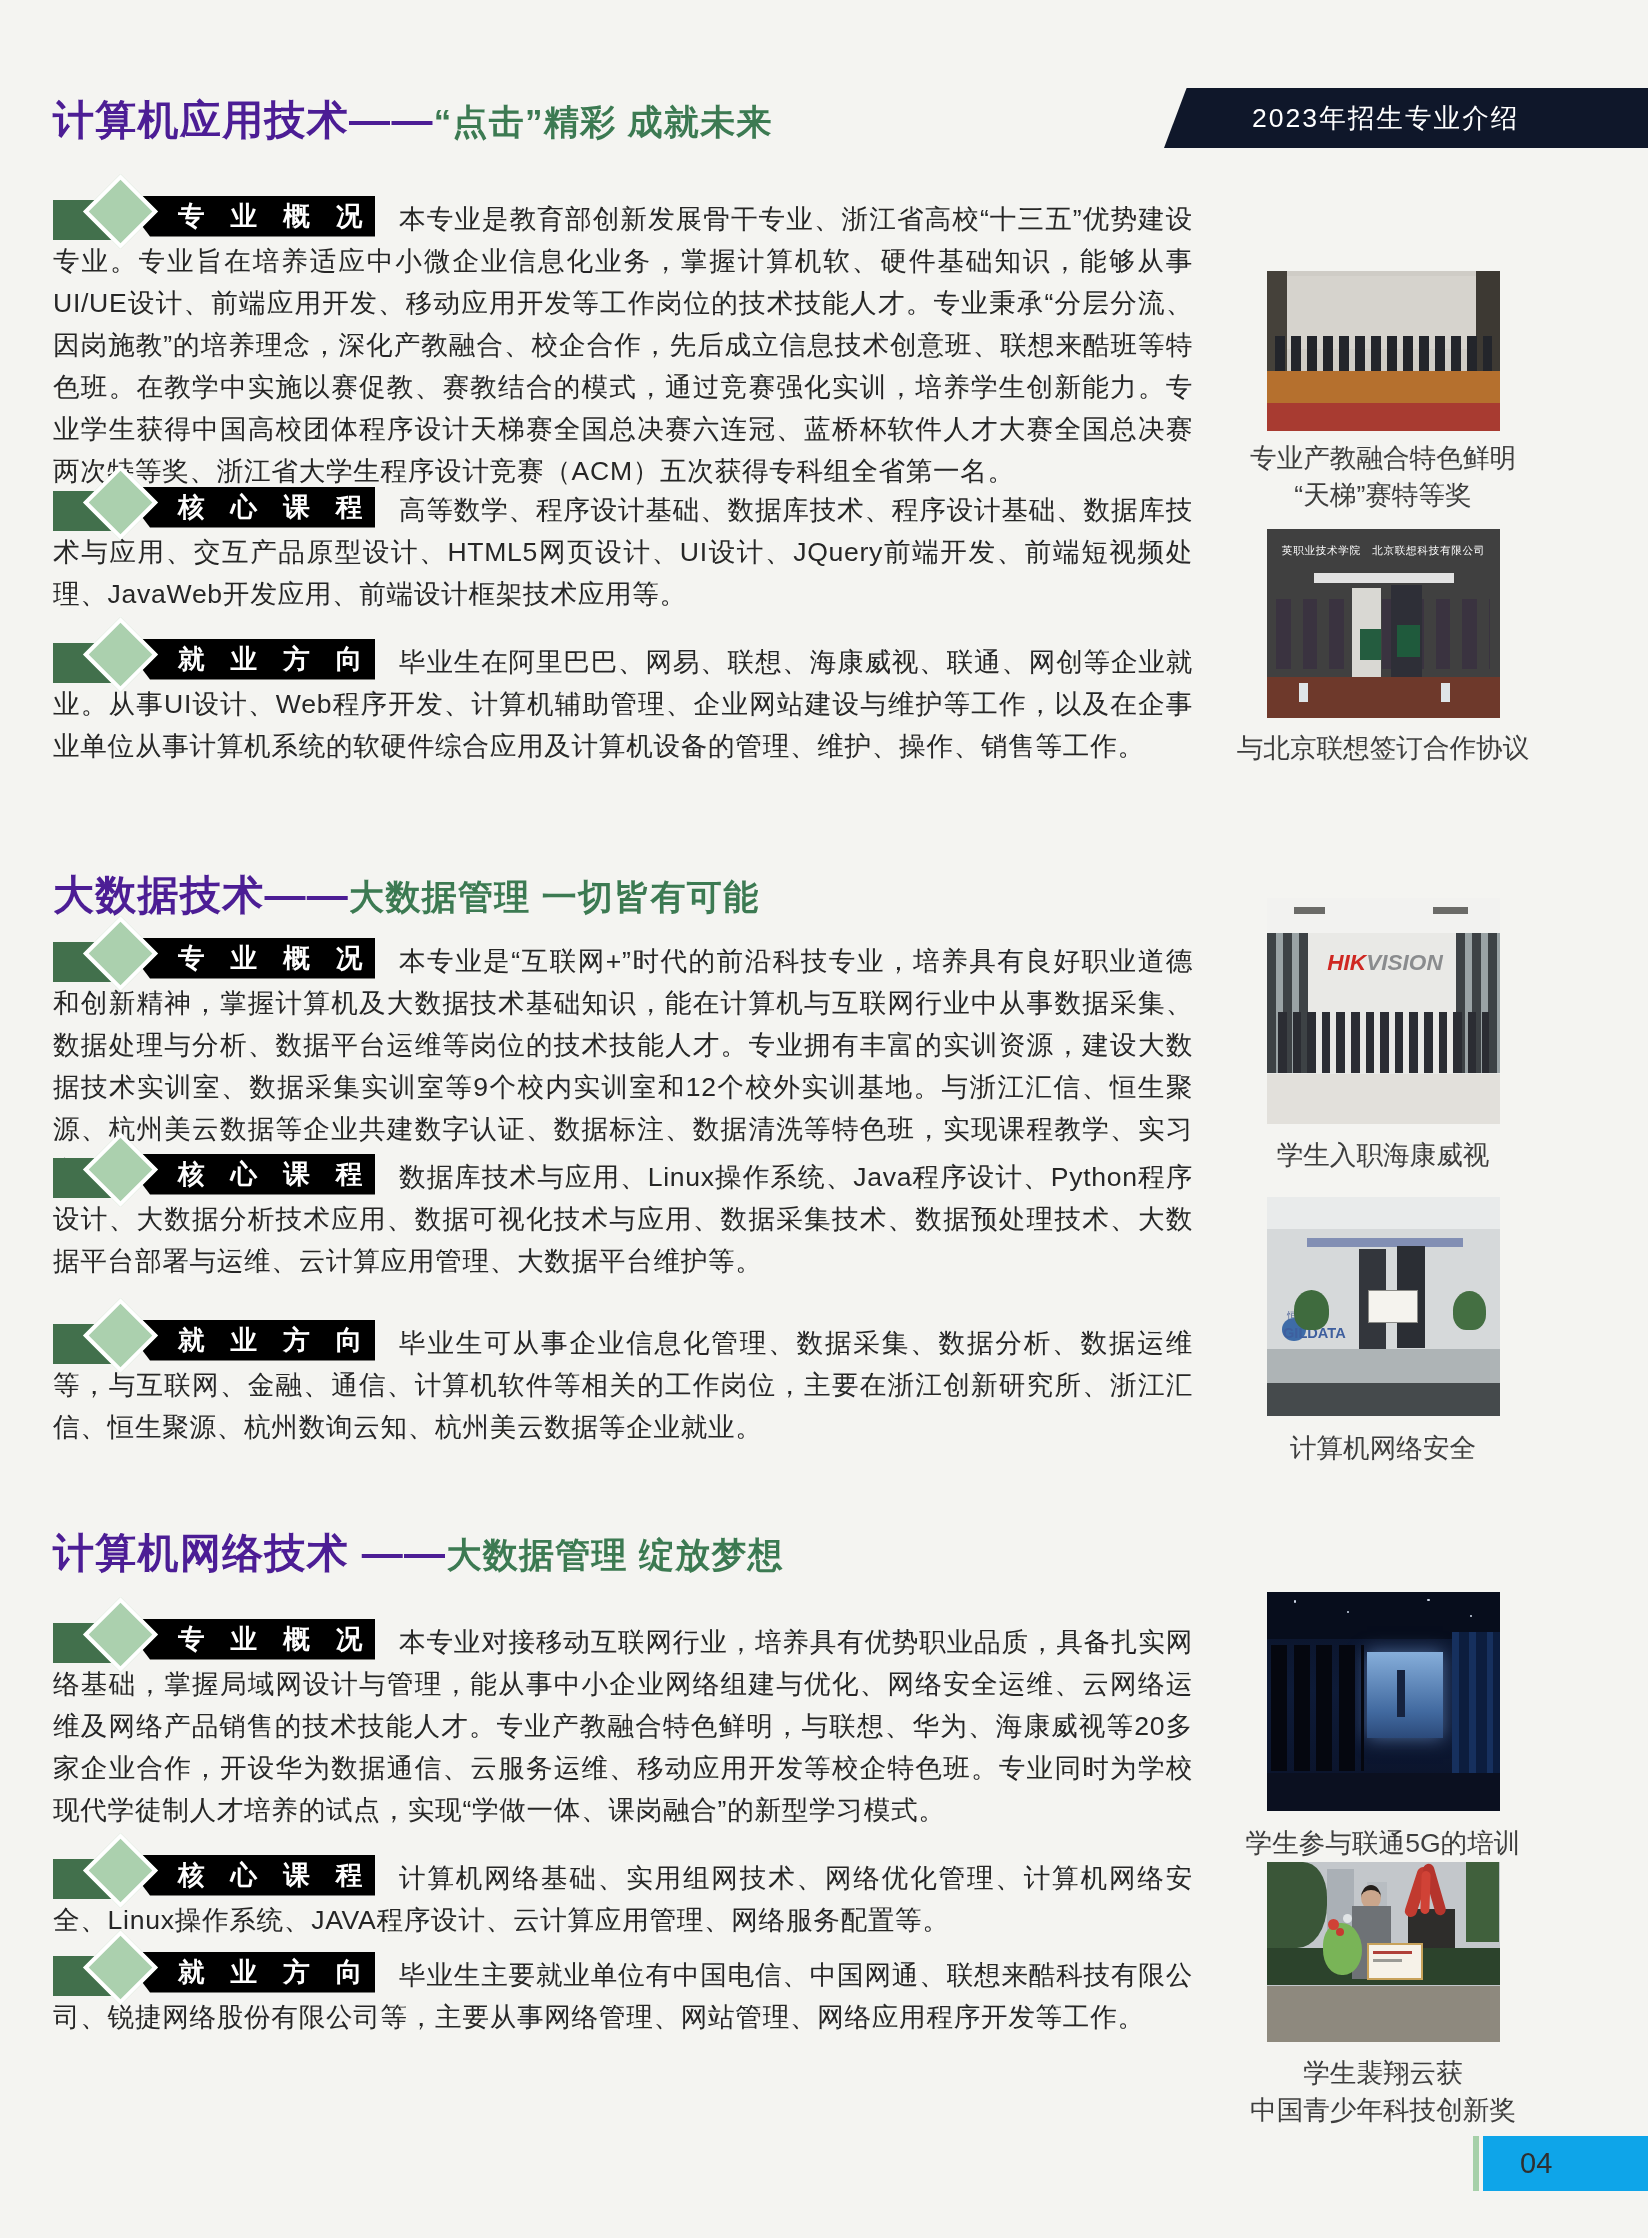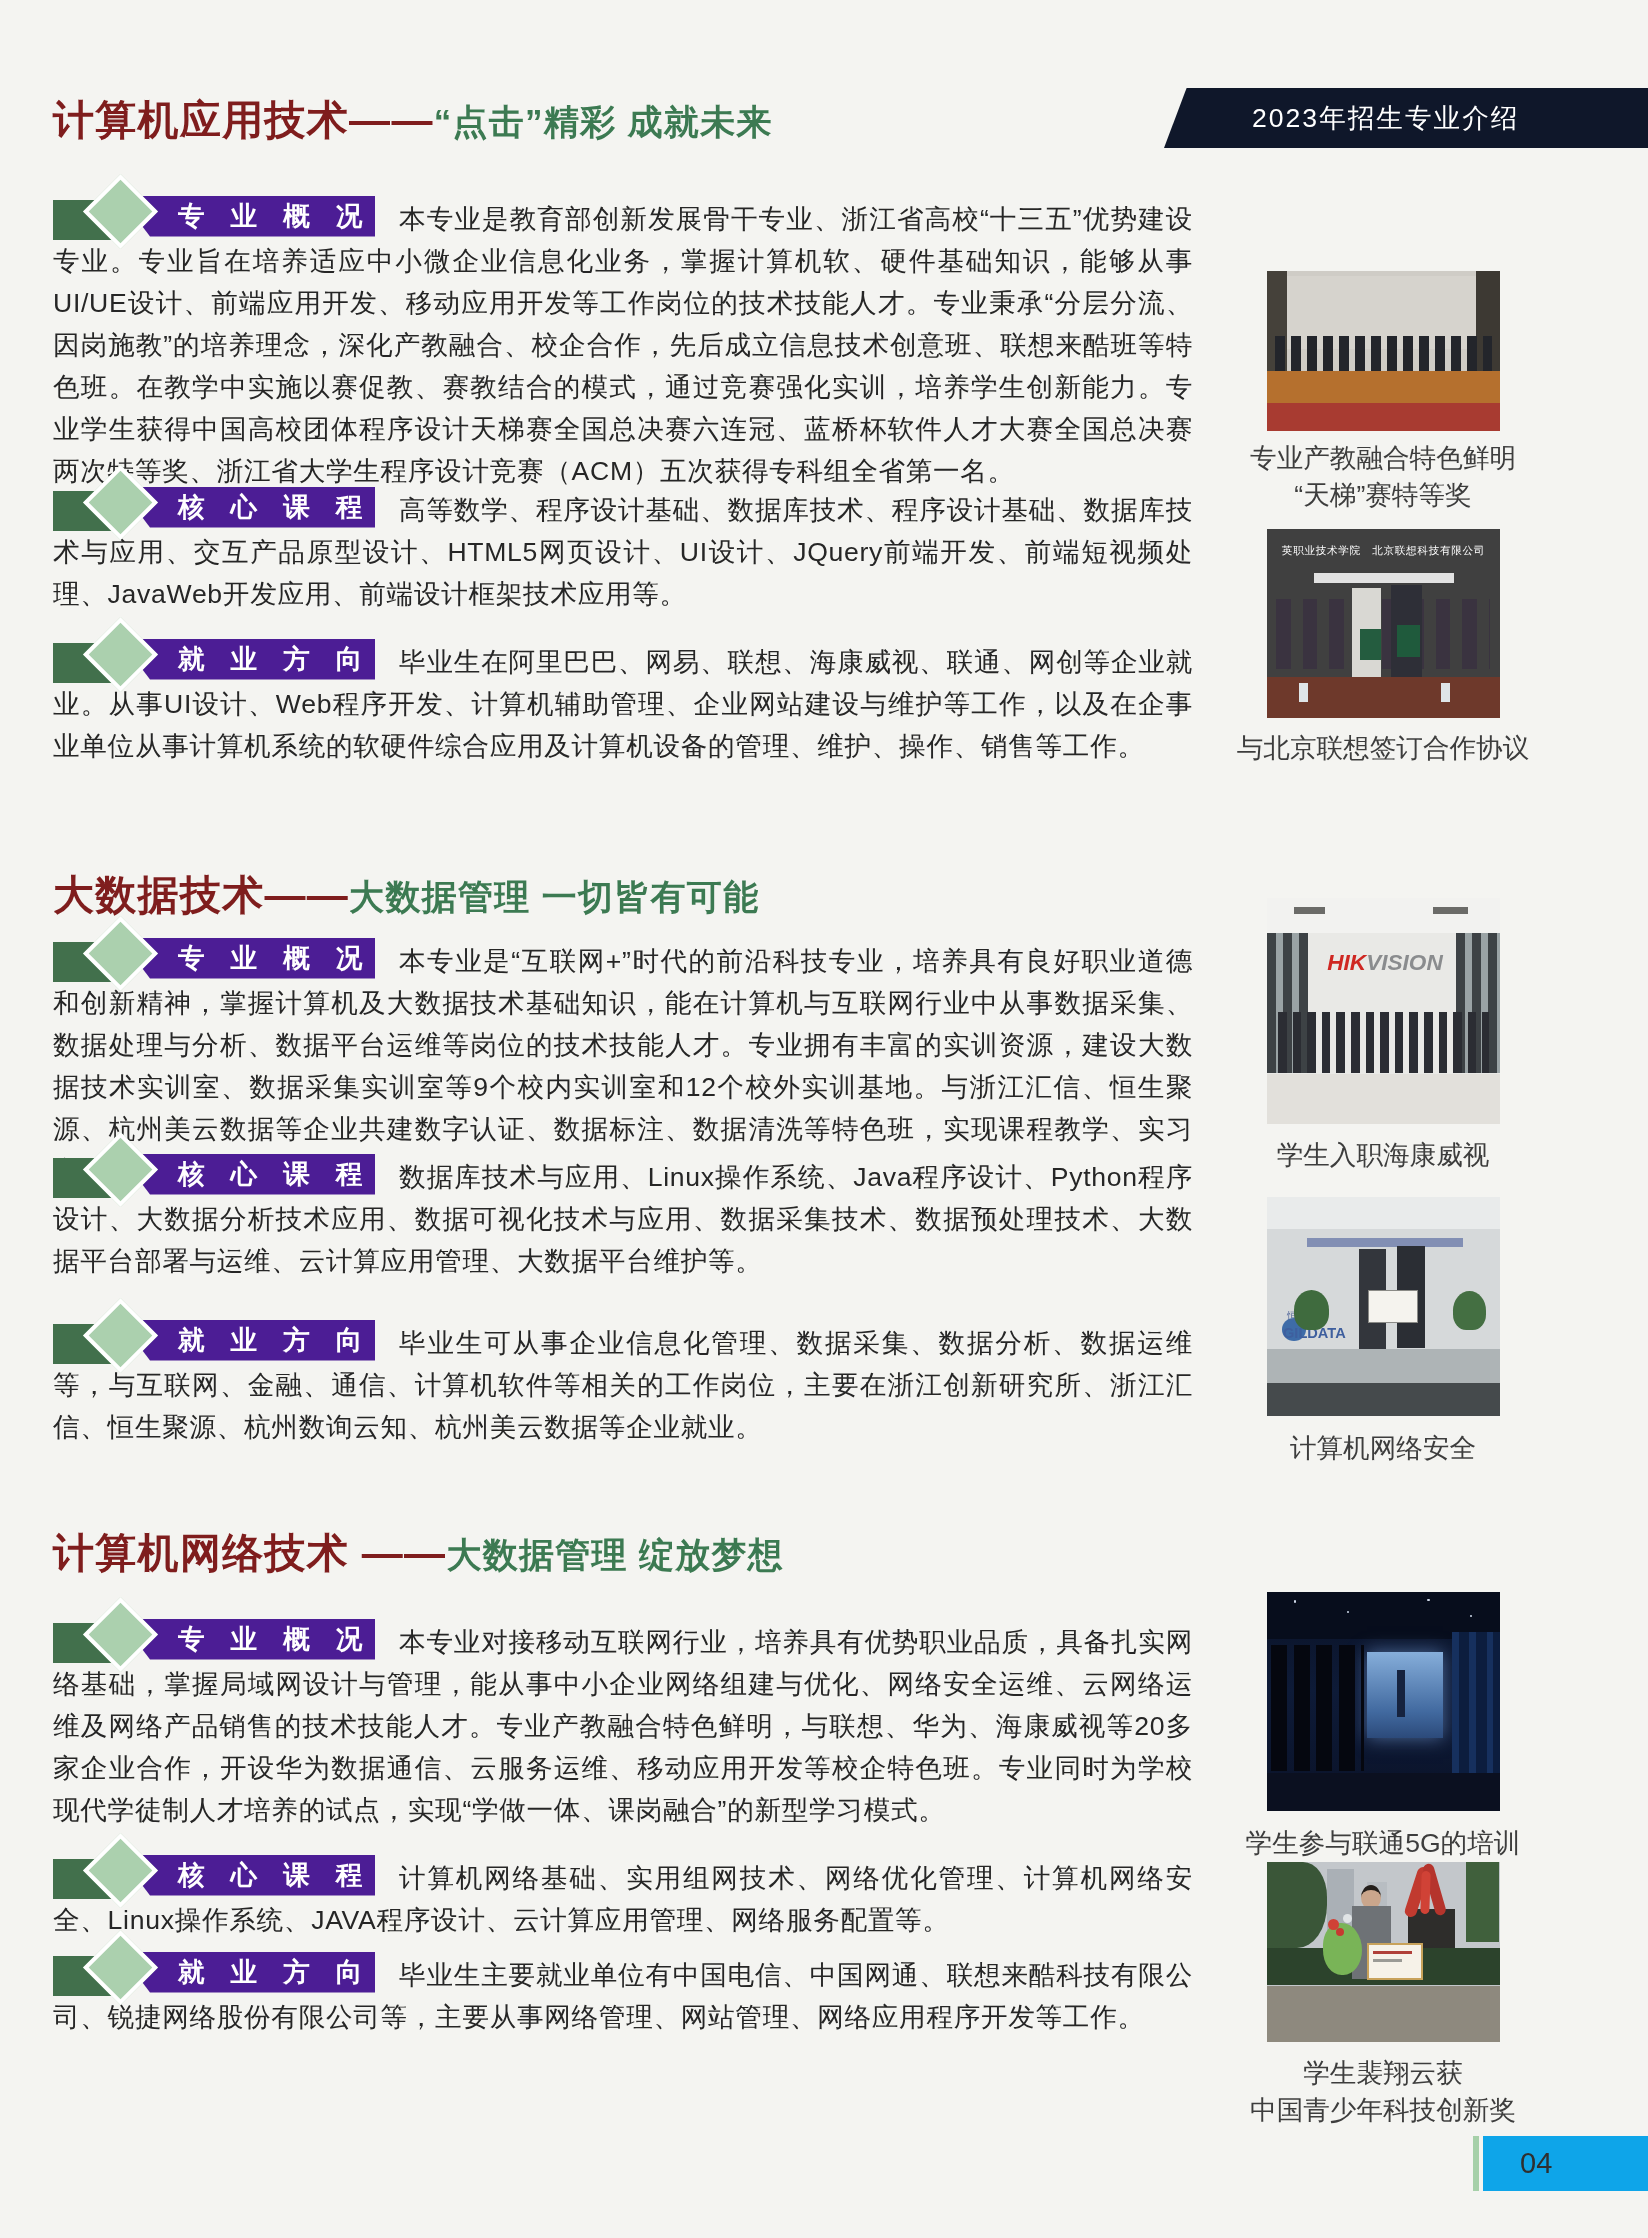--- a/index.html
+++ b/index.html
@@ -6,28 +6,28 @@
   body{font-family:"Liberation Sans","DejaVu Sans",sans-serif;background:#e8e8e6;}
   #page{position:relative;width:1649px;height:2239px;background:#f4f4f1;overflow:hidden;margin:0 auto;}
 
   
   .top-banner{position:absolute;left:1164px;top:88px;width:485px;height:60px;background:#0f172a;
     clip-path:polygon(22.6px 0,100% 0,100% 100%,0 100%);}
   .top-banner span{display:block;line-height:60px;padding-left:88px;color:#ffffff;font-size:26.6px;letter-spacing:2px;}
 
   
   .sec-title{position:absolute;left:53px;width:1170px;white-space:nowrap;}
-  .sec-title .main{font-size:41px;font-weight:900;color:#7f1d1d;letter-spacing:1.3px;}
+  .sec-title .main{font-size:41px;font-weight:900;color:#4c1d95;letter-spacing:1.3px;}
   .sec-title .sub{font-size:35px;font-weight:700;color:#3c7a52;letter-spacing:1.3px;}
 
   
   .block{position:absolute;left:53px;width:1140px;}
   .badge{position:absolute;left:0;top:0;width:322px;height:64px;}
   .badge-square{position:absolute;left:0;top:10.6px;width:66px;height:40px;background:#42704c;}
-  .badge-banner{position:absolute;left:66px;top:6.6px;right:0;height:41px;background:#4c1d95;
+  .badge-banner{position:absolute;left:66px;top:6.6px;right:0;height:41px;background:#000000;
     clip-path:polygon(0 0,100% 0,100% 100%,31px 100%);}
   .badge-banner span{display:block;line-height:41px;padding-left:59px;color:#ffffff;font-size:26.6px;font-weight:bold;letter-spacing:9.3px;}
   .badge-diamond{position:absolute;left:41px;top:-4px;width:45px;height:45px;background:#abd0ae;border:4.7px solid #ffffff;transform:rotate(45deg);}
   .block p{margin:0;padding-top:9.3px;font-size:26.6px;line-height:42px;color:#262626;
     text-indent:346px;text-align:justify;letter-spacing:0.7px;}
 
   
   .photo{position:absolute;left:1267px;width:233px;overflow:hidden;background:#ccc;}
   .photo>div{position:absolute;}
   .caption{position:absolute;left:1227px;width:312px;text-align:center;font-size:26.6px;line-height:37px;

